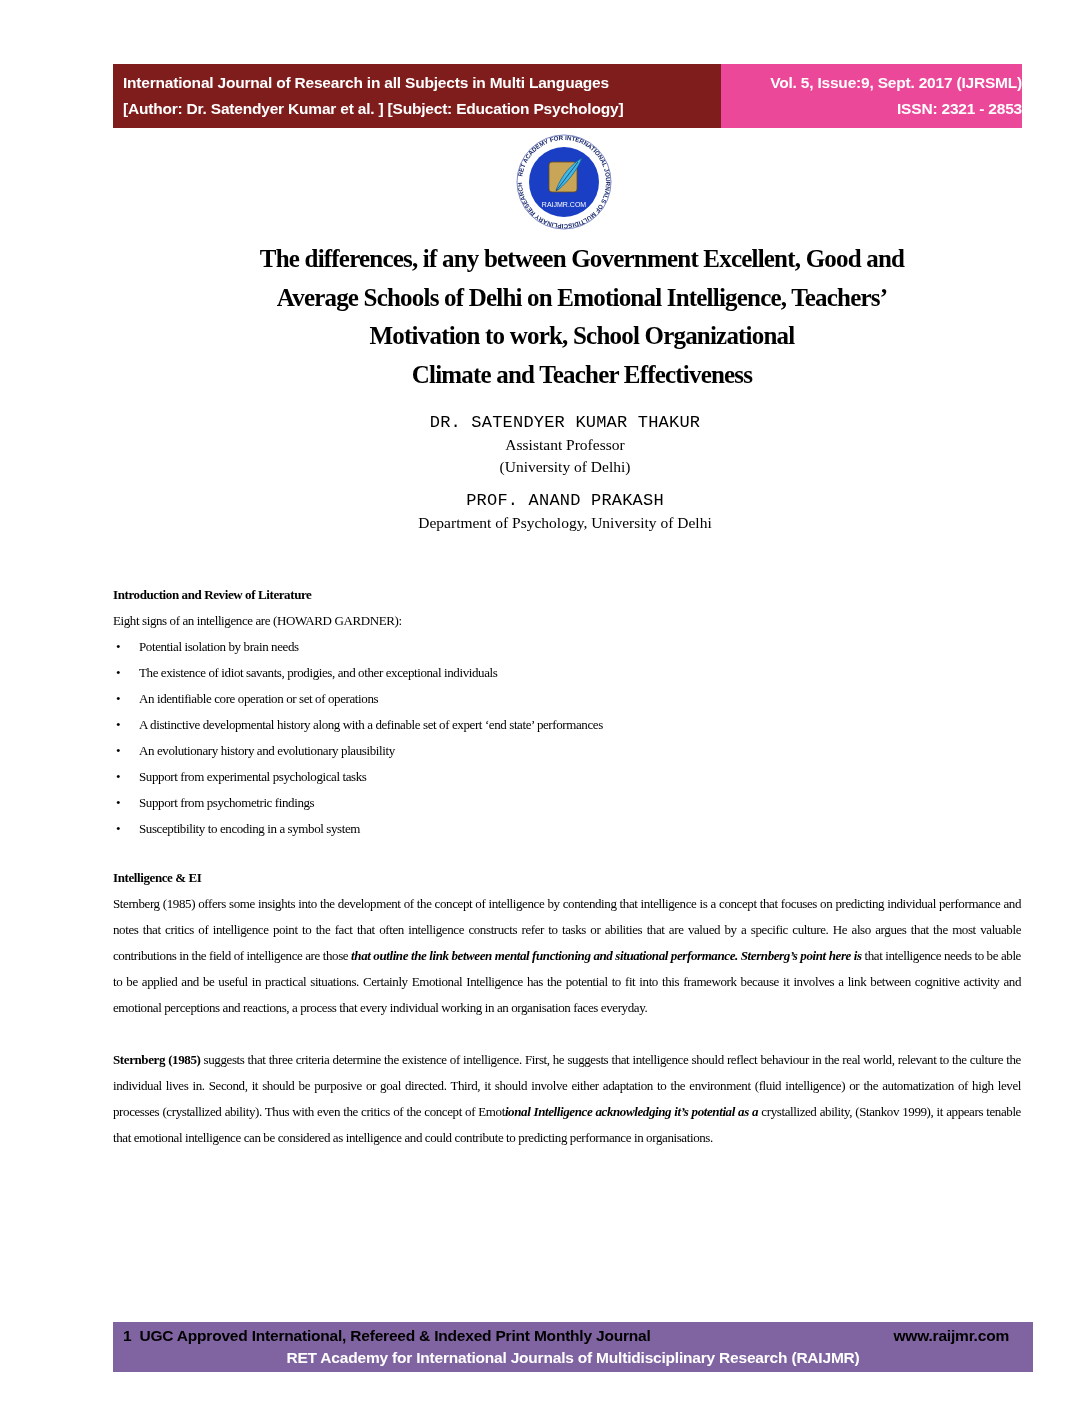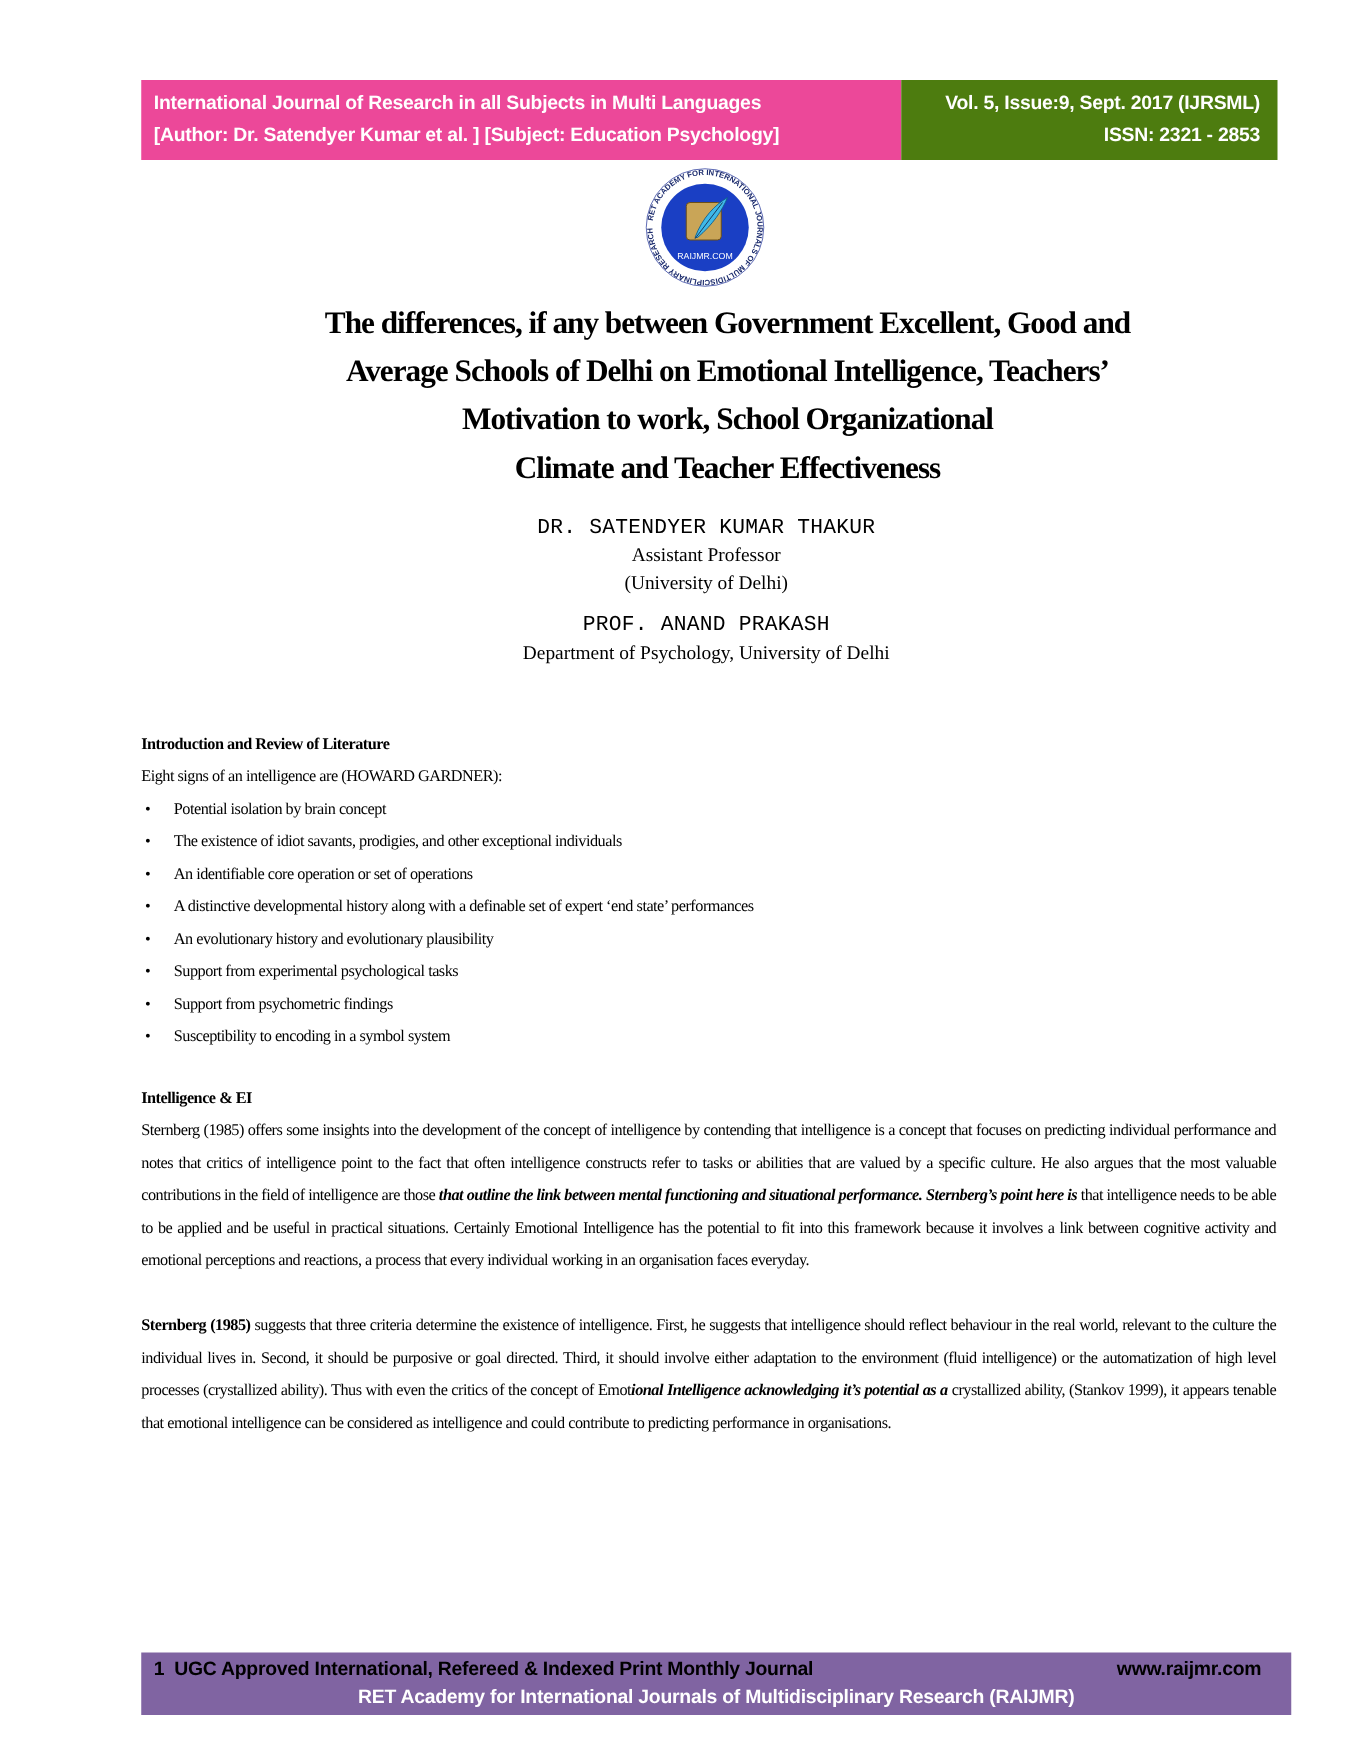--- a/index.html
+++ b/index.html
@@ -1,19 +1,19 @@
 <!DOCTYPE html>
 <html><head>
 <meta charset="utf-8">
 <style>
   html, body { margin: 0; padding: 0; background: #ffffff; }
   body { width: 1088px; height: 1408px; position: relative; overflow: hidden; font-family: "Liberation Serif", serif; color: #000; }
   .hdr { position: absolute; left: 113px; top: 64px; width: 909px; height: 64px; display: flex; }
-  .hdr-left { background: #ec4899; width: 608px; height: 64px; box-sizing: border-box; padding: 6px 0 0 10px; color: #fff; font-family: "Liberation Sans", sans-serif; font-weight: bold; font-size: 15.5px; line-height: 26px; letter-spacing: -0.2px; }
-  .hdr-right { background: #4d7c0f; flex: 1; height: 64px; box-sizing: border-box; padding: 6px 14px 0 0; color: #fff; font-family: "Liberation Sans", sans-serif; font-weight: bold; font-size: 15.5px; line-height: 26px; text-align: right; letter-spacing: -0.2px; }
+  .hdr-left { background: #7f1d1d; width: 608px; height: 64px; box-sizing: border-box; padding: 6px 0 0 10px; color: #fff; font-family: "Liberation Sans", sans-serif; font-weight: bold; font-size: 15.5px; line-height: 26px; letter-spacing: -0.2px; }
+  .hdr-right { background: #ec4899; flex: 1; height: 64px; box-sizing: border-box; padding: 6px 0 0 0; color: #fff; font-family: "Liberation Sans", sans-serif; font-weight: bold; font-size: 15.5px; line-height: 26px; text-align: right; letter-spacing: -0.2px; }
   .logo { position: absolute; left: 516px; top: 134px; width: 96px; height: 96px; }
   .title { position: absolute; left: 120px; top: 240px; width: 924px; text-align: center; font-family: "Liberation Serif", serif; font-weight: bold; font-size: 25px; line-height: 38.5px; letter-spacing: -0.8px; }
   .authors { position: absolute; left: 300px; top: 412px; width: 530px; text-align: center; font-size: 15.5px; line-height: 22px; }
   .authors .name { font-size: 17px; letter-spacing: 0.2px; font-family: Liberation Mono, monospace; }
   .authors .gap { height: 12px; }
   .body-text { position: absolute; left: 113px; width: 908px; font-size: 13px; line-height: 26px; letter-spacing: -0.4px; }
   .heading { font-weight: bold; }
   ul.signs { list-style: none; margin: 0; padding: 0; }
   ul.signs li { position: relative; padding-left: 26px; }
   ul.signs li .bullet { position: absolute; left: 0; top: 0; width: 10px; text-align: center; }
@@ -70,21 +70,21 @@
   <div>(University of Delhi)</div>
   <div class="gap"></div>
   <div class="name">PROF. ANAND PRAKASH</div>
   <div>Department of Psychology, University of Delhi</div>
 </div>
 
 <div class="body-text" style="top:582px;">
   <div class="heading">Introduction and Review of Literature</div>
   <div>Eight signs of an intelligence are (HOWARD GARDNER):</div>
   <ul class="signs">
-    <li><span class="bullet">•</span><span>Potential isolation by brain concept</span></li>
+    <li><span class="bullet">•</span><span>Potential isolation by brain needs</span></li>
     <li><span class="bullet">•</span><span>The existence of idiot savants, prodigies, and other exceptional individuals</span></li>
     <li><span class="bullet">•</span><span>An identifiable core operation or set of operations</span></li>
     <li><span class="bullet">•</span><span>A distinctive developmental history along with a definable set of expert ‘end state’ performances</span></li>
     <li><span class="bullet">•</span><span>An evolutionary history and evolutionary plausibility</span></li>
     <li><span class="bullet">•</span><span>Support from experimental psychological tasks</span></li>
     <li><span class="bullet">•</span><span>Support from psychometric findings</span></li>
     <li><span class="bullet">•</span><span>Susceptibility to encoding in a symbol system</span></li>
   </ul>
 </div>
 

